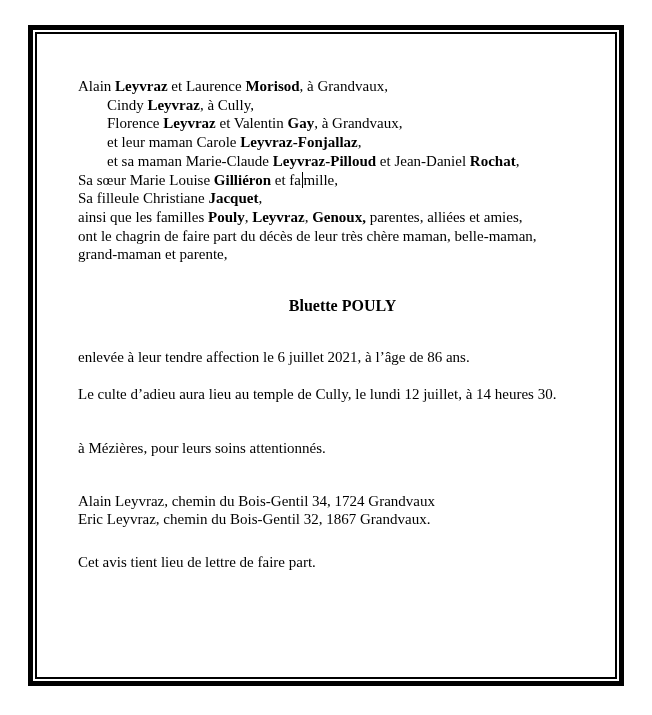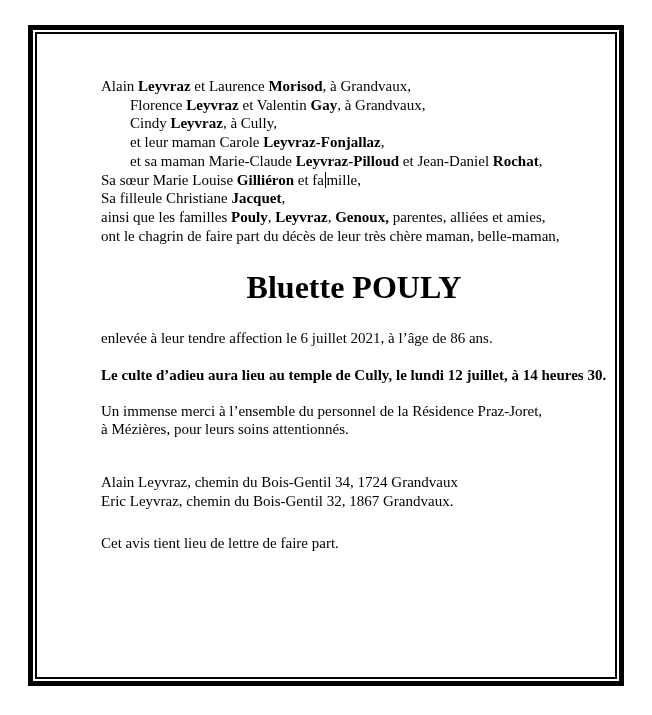--- a/index.html
+++ b/index.html
@@ -17,32 +17,32 @@
     border: 5px solid #000000;
     padding: 2px;
     background: #ffffff;
   }
   .frame-inner {
     width: 100%; height: 100%;
     border: 2px solid #000000;
     padding: 43px 8px 0 41px;
     overflow: hidden;
   }
-  .body-text { font-size: 15px; line-height: 18.7px; margin-left: 23px; }
+  .body-text { font-size: 15px; line-height: 18.7px; }
   .family-block .line { white-space: nowrap; }
   .family-block .line.indent { padding-left: 29px; }
   .b { font-weight: bold; }
   .title {
-    font-size: 32px; font-weight: bold; line-height: 28px;
+    font-size: 16px; font-weight: bold; line-height: 28px;
     text-align: center;
     margin-top: 28px; margin-bottom: 0;
   }
   p.para { margin: 0; }
   p.death    { margin-top: 28px; }
-  p.ceremony { margin-top: 18px; font-weight: bold; }
+  p.ceremony { margin-top: 18px; }
   p.thanks   { margin-top: 17px; }
   p.addresses{ margin-top: 15px; }
   p.closing  { margin-top: 24px; text-align: left; }
   .caret {
     display: inline-block;
     width: 1.4px; height: 16px;
     background: #000000;
     vertical-align: -3px;
     margin: 0 0.5px;
   }
@@ -50,38 +50,39 @@
 </head>
 <body>
 
 <div class="page">
   <div class="frame-outer">
     <div class="frame-inner">
       <div class="body-text">
 
         <div class="family-block">
             <div class="line"><span>Alain </span><span class="b">Leyvraz</span><span> et Laurence </span><span class="b">Morisod</span><span>, à Grandvaux,</span></div>
+            <div class="line indent"><span>Cindy </span><span class="b">Leyvraz</span><span>, à Cully,</span></div>
             <div class="line indent"><span>Florence </span><span class="b">Leyvraz</span><span> et Valentin </span><span class="b">Gay</span><span>, à Grandvaux,</span></div>
-            <div class="line indent"><span>Cindy </span><span class="b">Leyvraz</span><span>, à Cully,</span></div>
             <div class="line indent"><span>et leur maman Carole </span><span class="b">Leyvraz-Fonjallaz</span><span>,</span></div>
             <div class="line indent"><span>et sa maman Marie-Claude </span><span class="b">Leyvraz-Pilloud</span><span> et Jean-Daniel </span><span class="b">Rochat</span><span>,</span></div>
             <div class="line"><span>Sa sœur Marie Louise </span><span class="b">Gilliéron</span><span> et fa</span><span class="caret"></span><span>mille,</span></div>
             <div class="line"><span>Sa filleule Christiane </span><span class="b">Jacquet</span><span>,</span></div>
             <div class="line"><span>ainsi que les familles </span><span class="b">Pouly</span><span>, </span><span class="b">Leyvraz</span><span>, </span><span class="b">Genoux,</span><span> parentes, alliées et amies,</span></div>
             <div class="line"><span>ont le chagrin de faire part du décès de leur très chère maman, belle-maman,</span></div>
+            <div class="line"><span>grand-maman et parente,</span></div>
           </div>
 
         <h1 class="title">Bluette POULY</h1>
 
         <p class="para death">enlevée à leur tendre affection le 6 juillet 2021, à l’âge de 86 ans.</p>
 
         <p class="para ceremony">Le culte d’adieu aura lieu au temple de Cully, le lundi 12 juillet, à 14 heures 30.</p>
 
         <p class="para thanks">
-          <span>Un immense merci à l’ensemble du personnel de la Résidence Praz-Joret,</span><br>
+          <br>
           <span>à Mézières, pour leurs soins attentionnés.</span>
         </p>
 
         <p class="para addresses">
           <br>
           <span>Alain Leyvraz, chemin du Bois-Gentil 34, 1724 Grandvaux</span><br>
           <span>Eric Leyvraz, chemin du Bois-Gentil 32, 1867 Grandvaux.</span>
         </p>
 
         <p class="para closing">Cet avis tient lieu de lettre de faire part.</p>

